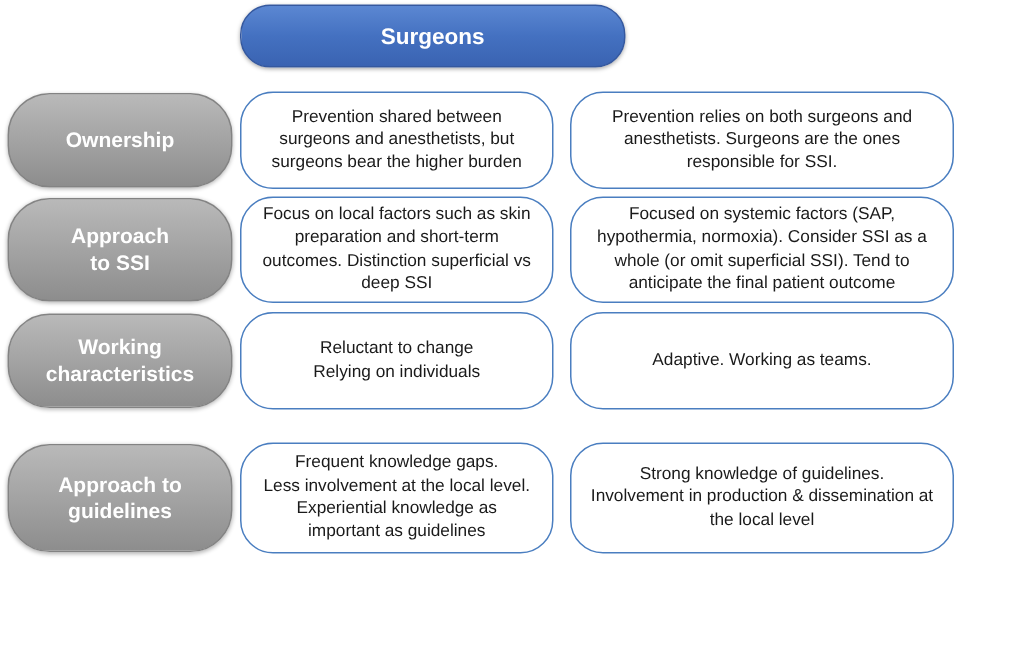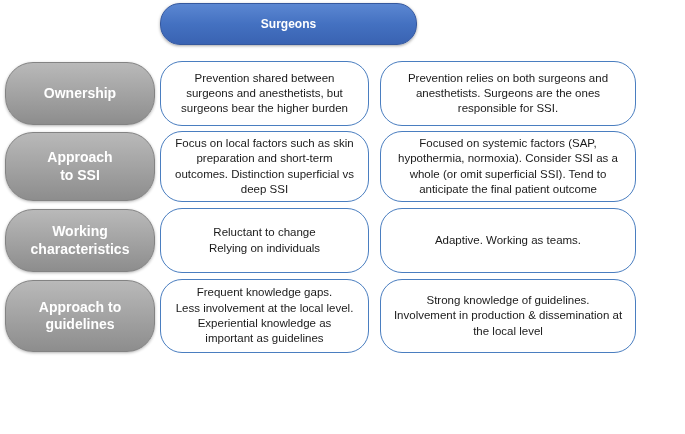--- a/index.html
+++ b/index.html
@@ -7,21 +7,21 @@
   body { font-family: "Liberation Sans", sans-serif; }
   .board { position: relative; width: 685px; height: 434px; padding: 3px 0 0 5px; background: #ffffff; }
   .row { display: flex; align-items: stretch; }
 
   
   .header-row { height: 42px; margin-bottom: 16px; }
   .spacer { width: 155px; flex: none; }
   .hdr {
     flex: none; width: 257px; border-radius: 20px;
     display: flex; align-items: center; justify-content: center;
-    color: #ffffff; font-weight: bold; font-size: 12px;
+    color: #ffffff; font-weight: bold; font-size: 15px;
     box-shadow: 0 1px 3px rgba(0,0,0,.35);
   }
   .hdr-blue  { background: linear-gradient(180deg,#5b87d2 0%,#4471c1 50%,#3a63b2 100%); border: 1px solid #35589e; margin-right: 11px; }
   .hdr-green { width: 256px; background: linear-gradient(180deg,#85c461 0%,#6fad48 50%,#5f9a39 100%); border: 1px solid #578c34; }
 
   
   .label-pill {
     flex: none; width: 150px; margin: 1px 5px 1px 0;
     border-radius: 28px;
     background: linear-gradient(180deg,#b9b9b9 0%,#a1a1a1 55%,#8d8d8d 100%);
@@ -41,21 +41,21 @@
     text-align: center; white-space: pre-line;
     font-size: 11.5px; line-height: 1.33; color: #1a1a1a;
     padding: 3px 12px;
   }
   .cell.c2 { margin-right: 11px; }
   .cell.c3 { width: 256px; }
 
   
   .r1 { height: 65px; margin-bottom: 5px; }
   .r2 { height: 71px; margin-bottom: 6px; }
-  .r3 { height: 65px; margin-bottom: 6px; }
+  .r3 { height: 65px; margin-bottom: 22px; }
   .r4 { height: 74px; margin-bottom: 8px; }
   .r5 { height: 70px; }
 </style>
 </head>
 <body>
 
 <div class="board">
 
   <div class="row header-row">
     <div class="spacer"></div>

